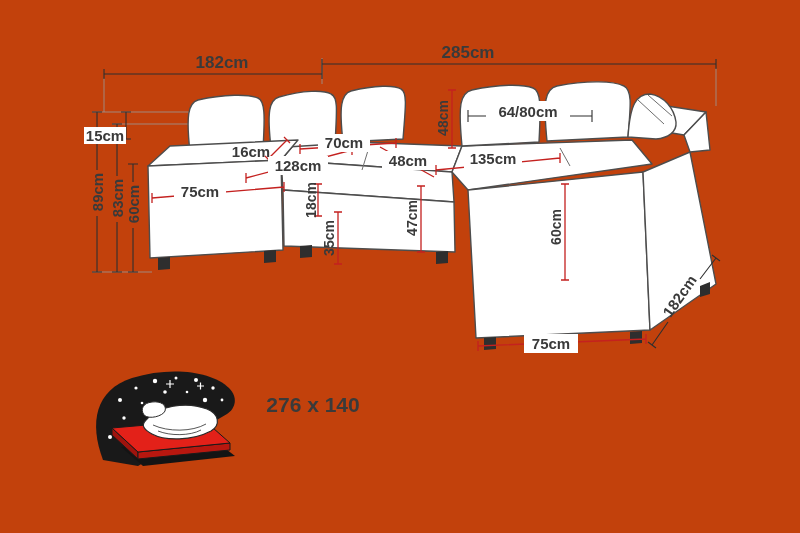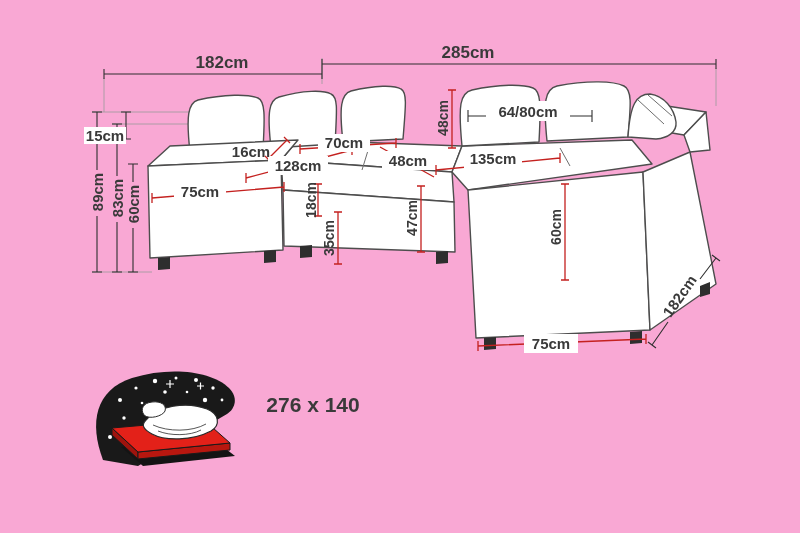--- a/index.html
+++ b/index.html
@@ -1,16 +1,16 @@
 <!DOCTYPE html>
 <html><head>
 <meta charset="utf-8">
 <style>
   html,body{margin:0;padding:0;background:#ffffff;}
-  .stage{width:800px;height:533px;background:#f9a8d4;position:relative;overflow:hidden;font-family:"Liberation Sans",sans-serif;}
+  .stage{width:800px;height:533px;background:#c2410c;position:relative;overflow:hidden;font-family:"Liberation Sans",sans-serif;}
   svg{display:block;}
   .lbl{font-family:"Liberation Sans",sans-serif;font-weight:bold;font-size:15px;fill:#3a3a3a;}
   .lbl-lg{font-size:17px;}
   .lbl-sm{font-size:14px;}
   .lbl-xl{font-size:21px;}
   .sofa{fill:#ffffff;stroke:#4d4d4d;stroke-width:1.4;stroke-linejoin:round;}
   .detail{fill:none;stroke:#6e6e6e;stroke-width:1;}
   .dimblack{fill:none;stroke:#2f2f2f;stroke-width:1.1;}
   .dimred{fill:none;stroke:#c4211f;stroke-width:1.3;}
   .ext{fill:none;stroke:#9a9a9a;stroke-width:0.8;}

